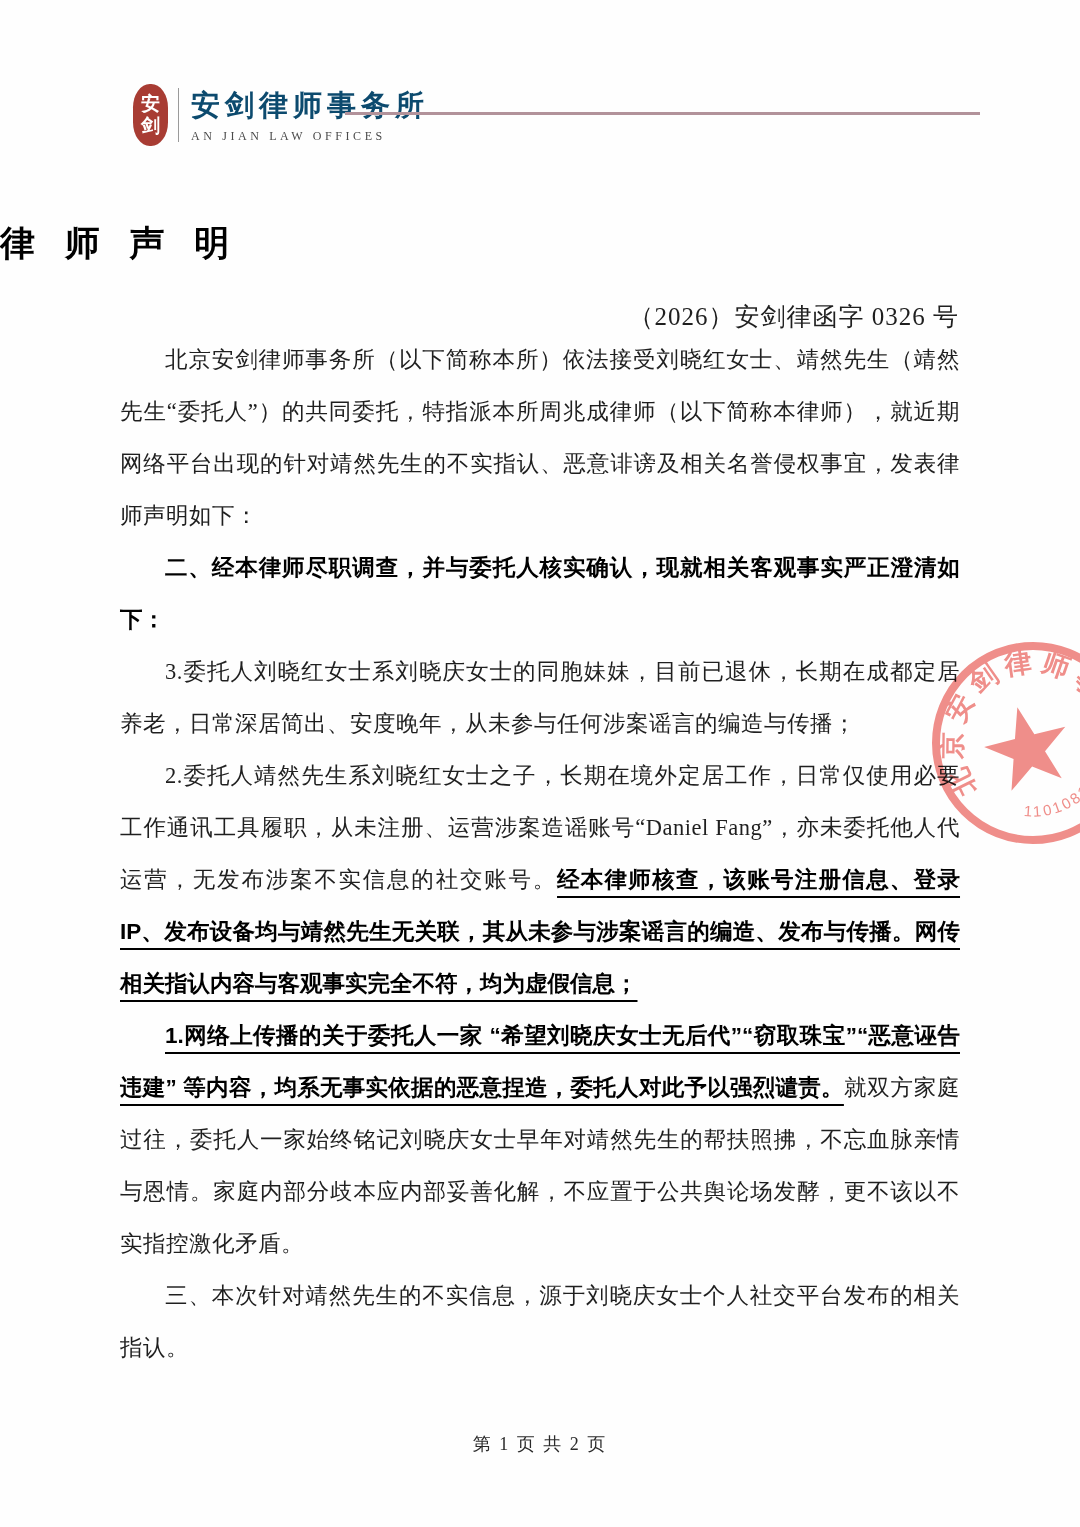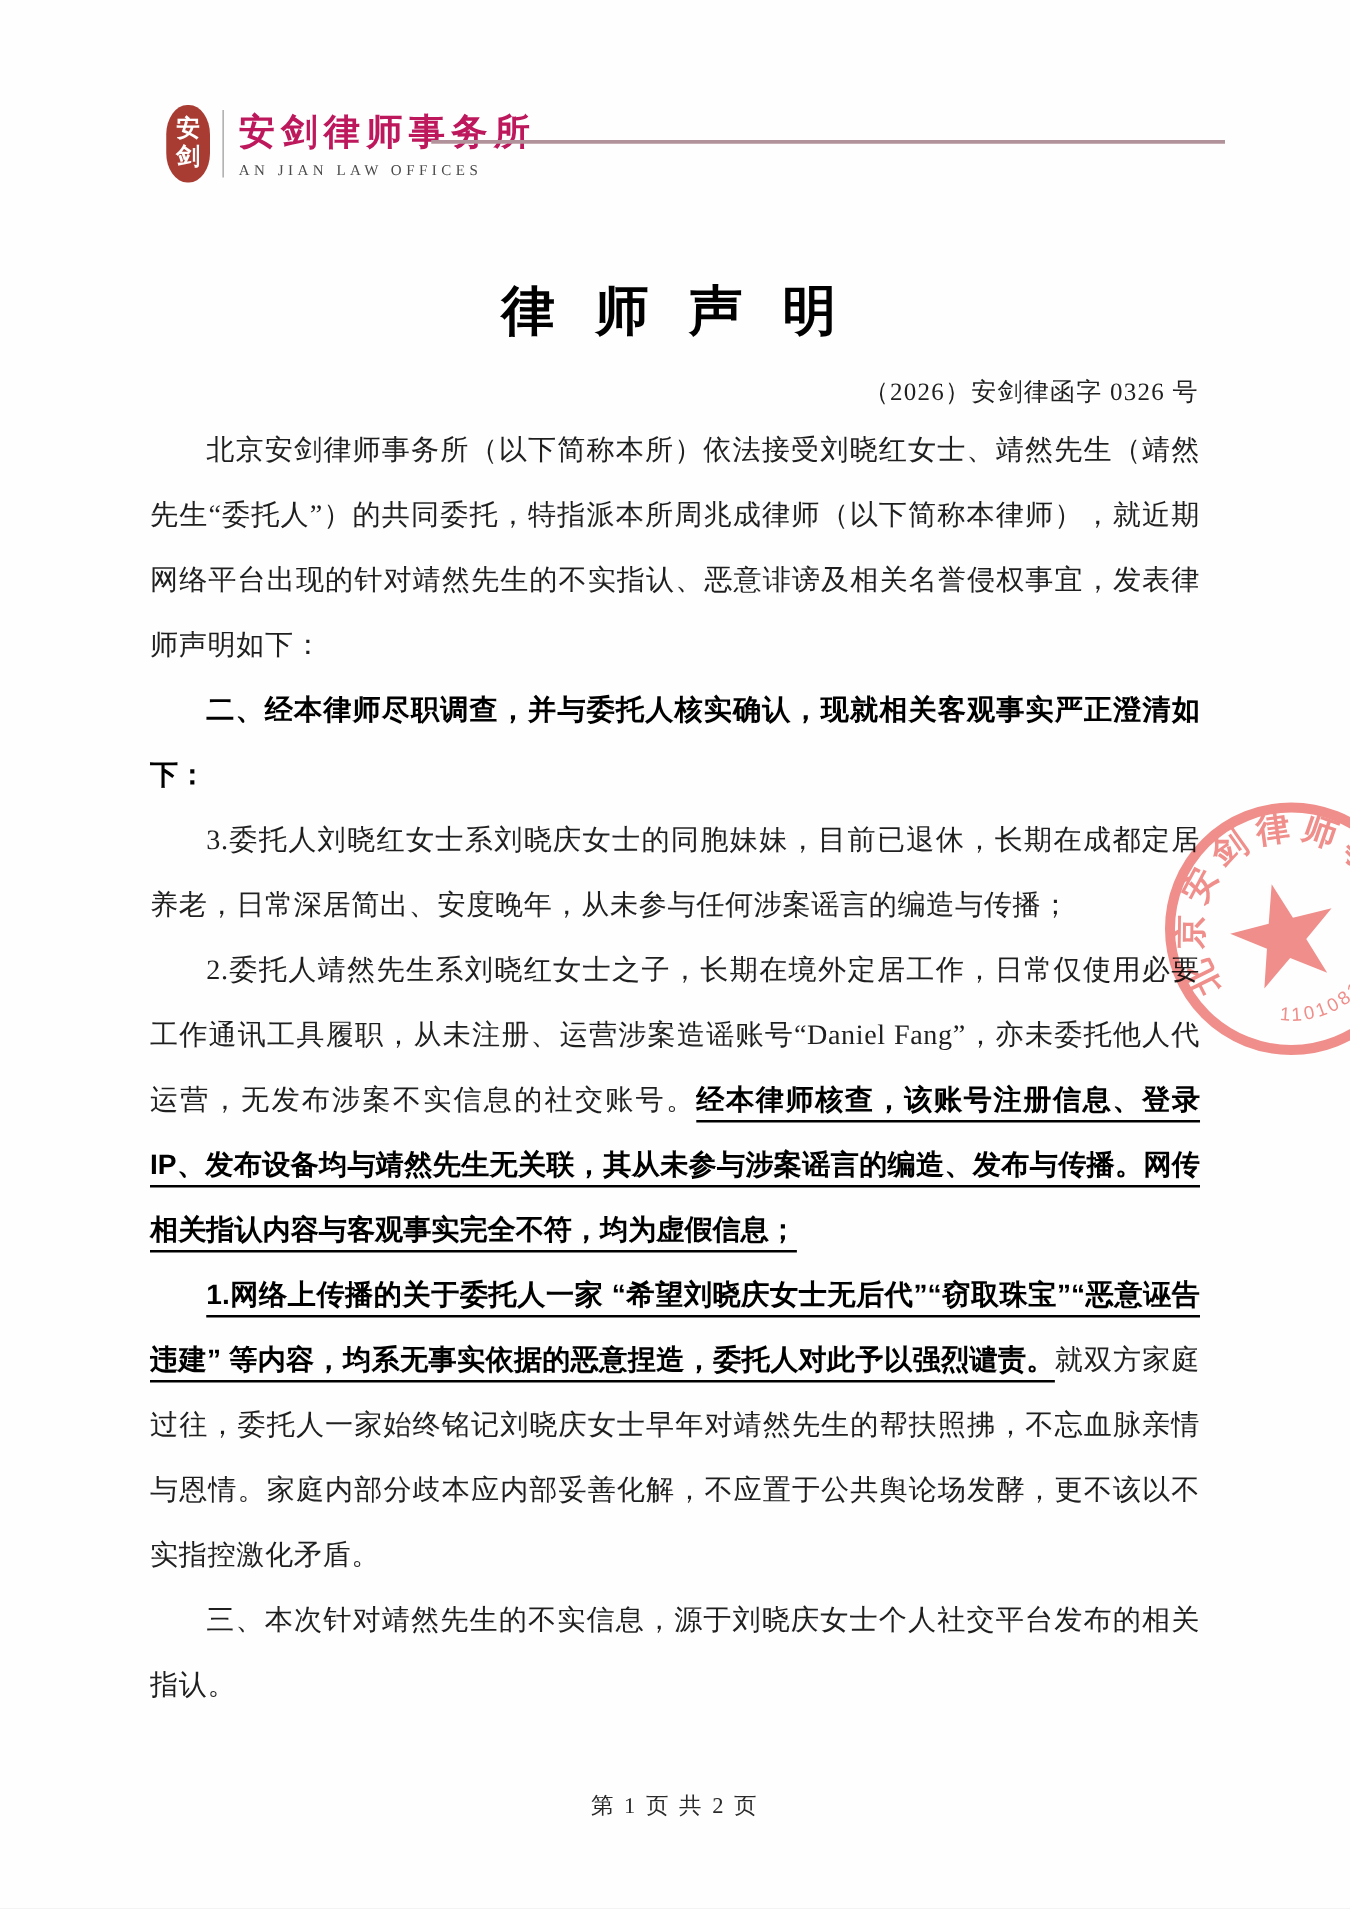--- a/index.html
+++ b/index.html
@@ -37,21 +37,21 @@
     letter-spacing: 0;
   }
   .logo-divider {
     width: 1px; height: 54px;
     background: #9a9a9a;
     margin: 0 12px 0 10px;
   }
   .firm-cn {
     font-size: 29px;
     font-weight: 700;
-    color: #be185d;
+    color: #0c4a6e;
     letter-spacing: 5px;
     white-space: nowrap;
   }
   .firm-en {
     font-size: 12px;
     color: #4a4a4a;
     letter-spacing: 3.6px;
     margin-top: 3px;
     white-space: nowrap;
     font-family: "Liberation Serif", serif;
@@ -61,32 +61,32 @@
     left: 345px; top: 112px;
     width: 635px; height: 3px;
     background: #b2929a;
   }
 
   
   .doc-title {
     position: absolute;
     left: 0; right: 0;
     top: 220px;
-    text-align: center;
-    font-size: 43px;
+    text-align: left;
+    font-size: 35px;
     font-weight: 700;
     color: #000;
     letter-spacing: 10px;
     font-family: "Liberation Sans", sans-serif;
   }
   .doc-ref {
     position: absolute;
     right: 121px;
     top: 300px;
-    font-size: 20px;
+    font-size: 25px;
     color: #1f1f1f;
     letter-spacing: 1px;
   }
 
   
   .doc-body {
     position: absolute;
     left: 120px;
     top: 334px;
     width: 840px;

